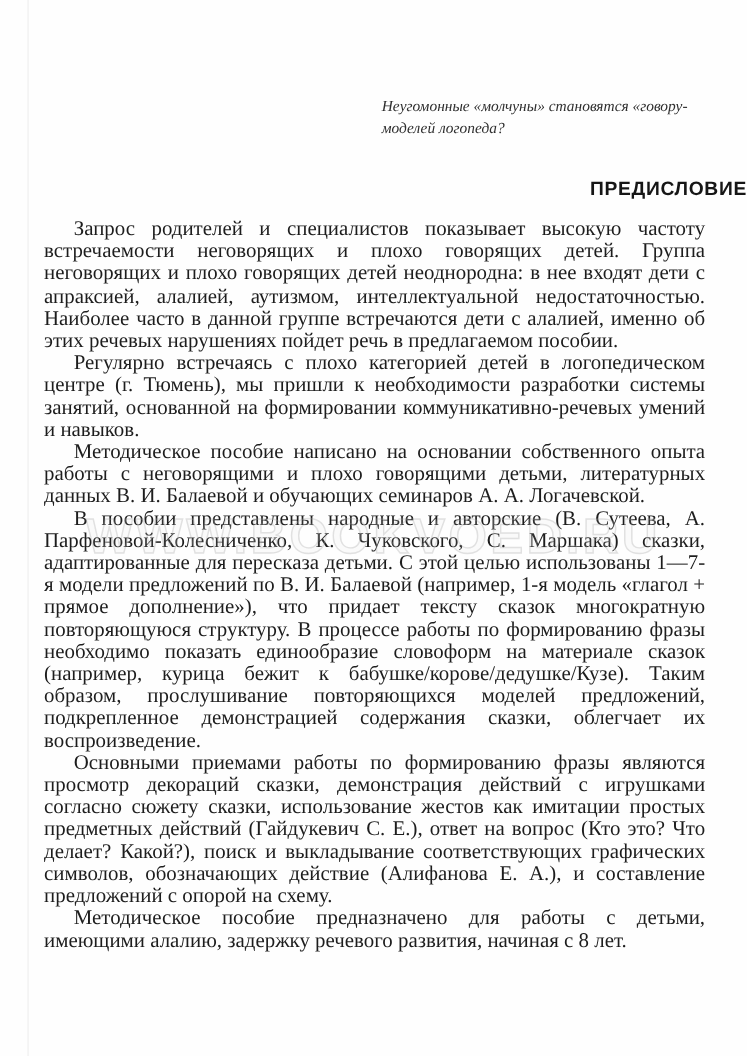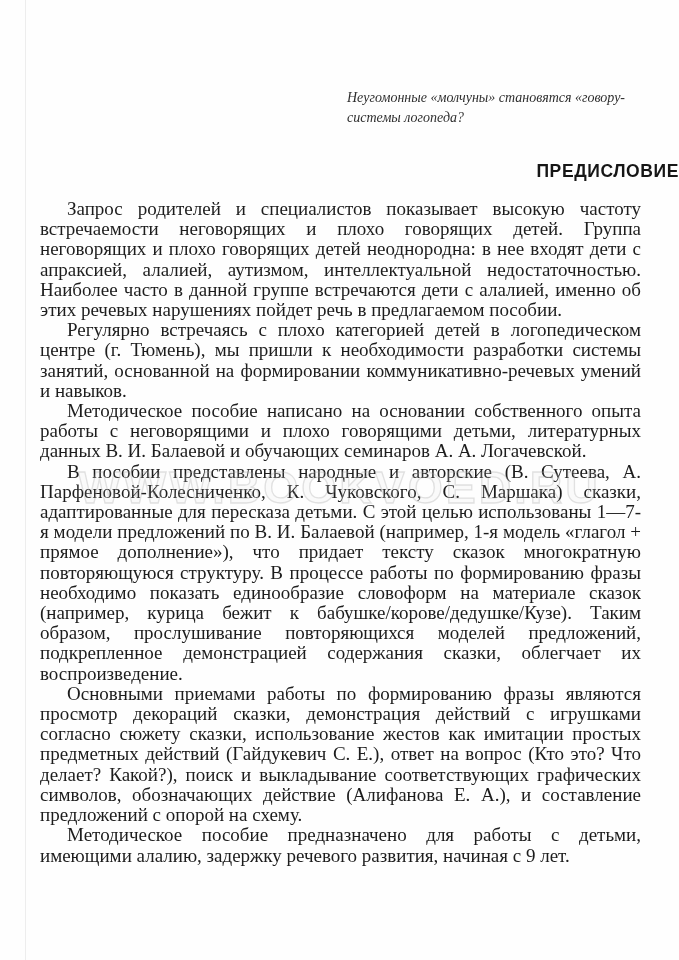--- a/index.html
+++ b/index.html
@@ -84,29 +84,29 @@
 </style>
 </head>
 <body>
 
 <div class="page">
 
   <div class="scan-line"></div>
 
   <div class="epigraph">
     <div class="ep-line">Неугомонные «молчуны» становятся «говору-</div>
-    <div class="ep-line">системы логопеда?</div>
+    <div class="ep-line">моделей логопеда?</div>
   </div>
 
   <h1 class="title">ПРЕДИСЛОВИЕ</h1>
 
   <div class="body-text">
     <p>Запрос родителей и специалистов показывает высокую частоту встречаемости неговорящих и плохо говорящих детей. Группа неговорящих и плохо говорящих детей неоднородна: в нее входят дети с апраксией, алалией, аутизмом, интеллектуальной недостаточностью. Наиболее часто в данной группе встречаются дети с алалией, именно об этих речевых нарушениях пойдет речь в предлагаемом пособии.</p>
     <p>Регулярно встречаясь с плохо категорией детей в логопедическом центре (г. Тюмень), мы пришли к необходимости разработки системы занятий, основанной на формировании коммуникативно-речевых умений и навыков.</p>
     <p>Методическое пособие написано на основании собственного опыта работы с неговорящими и плохо говорящими детьми, литературных данных В. И. Балаевой и обучающих семинаров А. А. Логачевской.</p>
     <p>В пособии представлены народные и авторские (В. Сутеева, А. Парфеновой-Колесниченко, К. Чуковского, С. Маршака) сказки, адаптированные для пересказа детьми. С этой целью использованы 1—7-я модели предложений по В. И. Балаевой (например, 1-я модель «глагол + прямое дополнение»), что придает тексту сказок многократную повторяющуюся структуру. В процессе работы по формированию фразы необходимо показать единообразие словоформ на материале сказок (например, курица бежит к бабушке/корове/дедушке/Кузе). Таким образом, прослушивание повторяющихся моделей предложений, подкрепленное демонстрацией содержания сказки, облегчает их воспроизведение.</p>
     <p>Основными приемами работы по формированию фразы являются просмотр декораций сказки, демонстрация действий с игрушками согласно сюжету сказки, использование жестов как имитации простых предметных действий (Гайдукевич С. Е.), ответ на вопрос (Кто это? Что делает? Какой?), поиск и выкладывание соответствующих графических символов, обозначающих действие (Алифанова Е. А.), и составление предложений с опорой на схему.</p>
-    <p>Методическое пособие предназначено для работы с детьми, имеющими алалию, задержку речевого развития, начиная с 9 лет.</p>
+    <p>Методическое пособие предназначено для работы с детьми, имеющими алалию, задержку речевого развития, начиная с 8 лет.</p>
   </div>
 
   <div class="watermark">WWW.BOOKVOED.RU</div>
 
 </div>
 
 </body></html>

